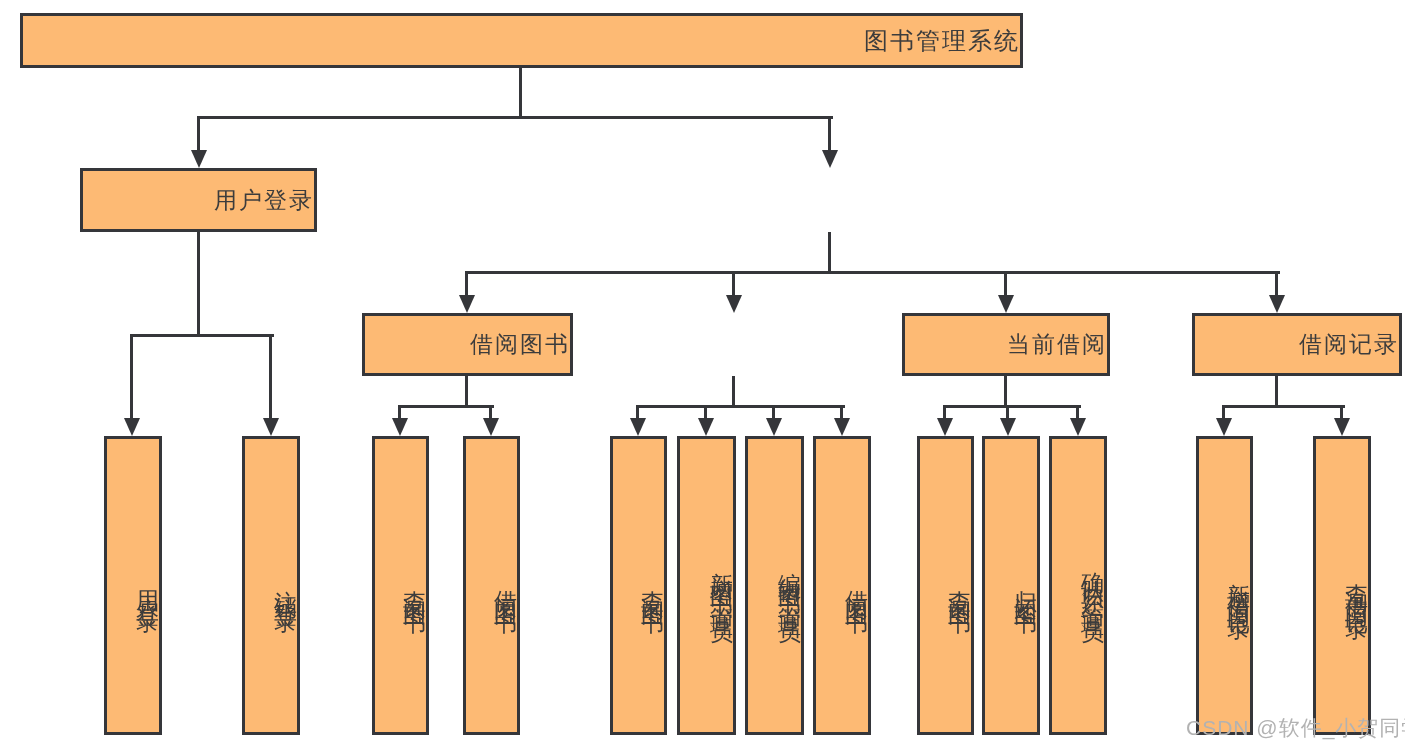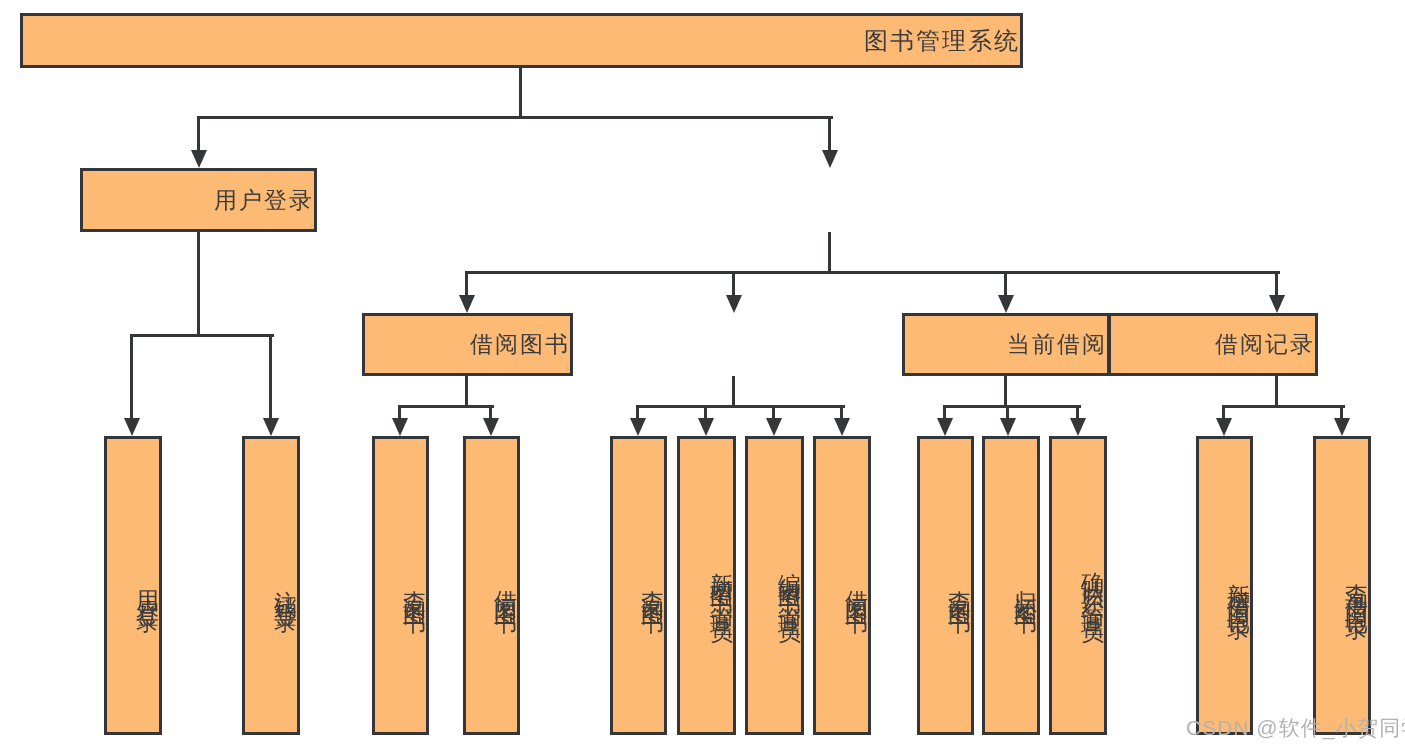--- a/index.html
+++ b/index.html
@@ -82,21 +82,21 @@
   <div class="arrow" style="left:998px;top:295px;"></div>
   <div class="ln" style="left:1275px;top:271px;width:3px;height:26px;"></div>
   <div class="arrow" style="left:1269px;top:295px;"></div>
 
   <div class="box hbox" style="left:362px;top:313px;width:211px;height:63px;">
     <span>借阅图书</span>
   </div>
   <div class="box hbox" style="left:902px;top:313px;width:208px;height:63px;">
     <span>当前借阅</span>
   </div>
-  <div class="box hbox" style="left:1108px;top:313px;width:210px;height:63px;">
+  <div class="box hbox" style="left:1192px;top:313px;width:210px;height:63px;">
     <span>借阅记录</span>
   </div>
 
   <div class="ln" style="left:465px;top:376px;width:3px;height:32px;"></div>
   <div class="ln" style="left:398px;top:405px;width:96px;height:3px;"></div>
   <div class="ln" style="left:398px;top:405px;width:3px;height:15px;"></div>
   <div class="arrow" style="left:392px;top:418px;"></div>
   <div class="ln" style="left:489px;top:405px;width:3px;height:15px;"></div>
   <div class="arrow" style="left:483px;top:418px;"></div>
 

